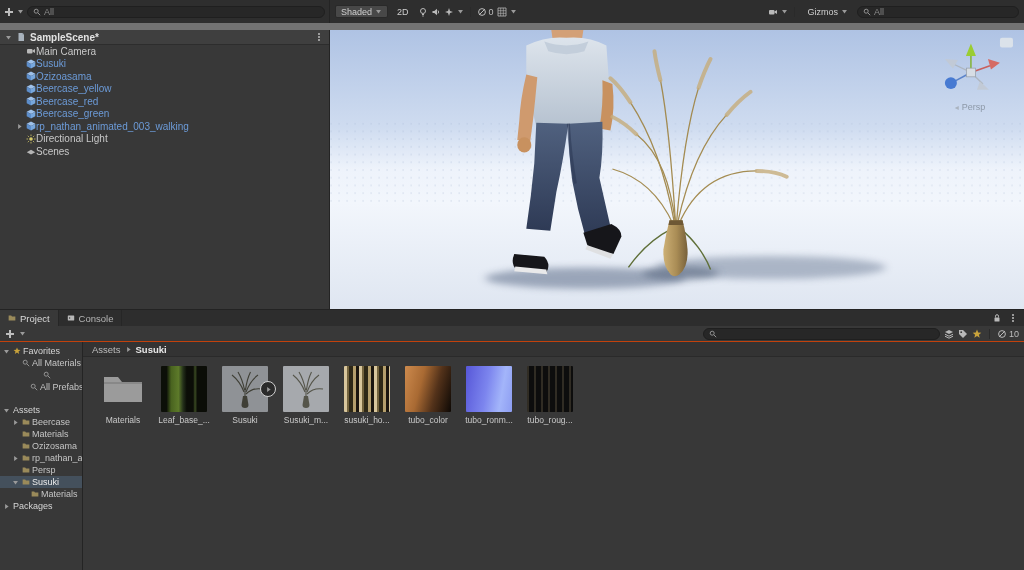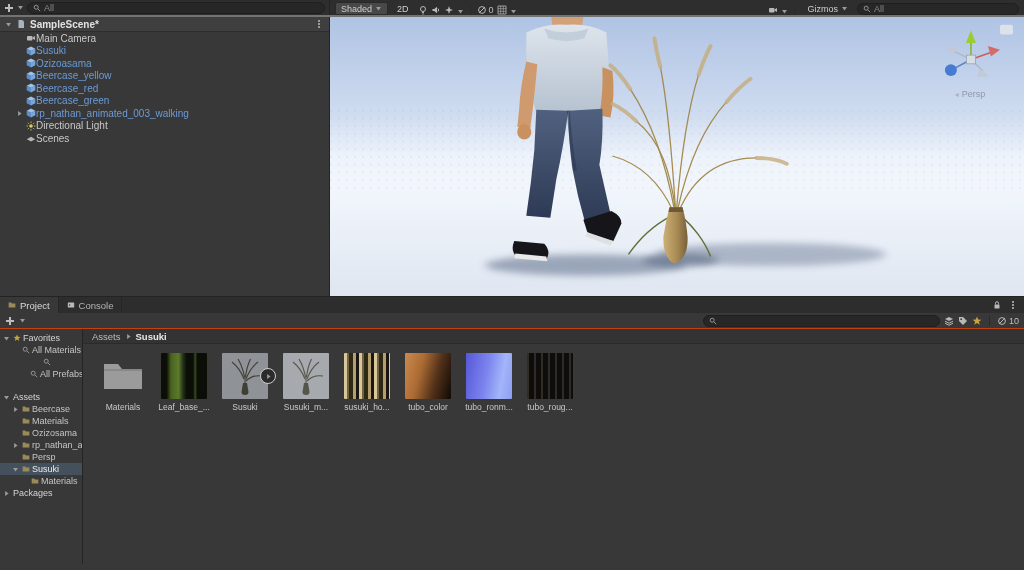--- a/index.html
+++ b/index.html
@@ -7,27 +7,27 @@
        font-family:"Liberation Sans","DejaVu Sans",sans-serif;font-size:10px;color:#c8c8c8;
        -webkit-font-smoothing:antialiased;}
   .icon{display:inline-flex;width:10px;height:10px;flex:none;align-items:center;justify-content:center;}
   .icon svg{width:100%;height:100%;display:block;}
   .icon.sm{width:8px;height:8px;}
   .icon.xs{width:7px;height:7px;}
   .spacer{flex:1;}
   .vline{width:1px;height:10px;background:#2a2a2a;margin:0 3px;flex:none;}
 
   
-  #topbar{height:17px;display:flex;background:#2e2e2e;border-bottom:2px solid #737373;box-sizing:border-box;}
+  #topbar{height:30px;display:flex;background:#2e2e2e;border-bottom:7px solid #737373;box-sizing:border-box;}
   #hier-tools{width:330px;display:flex;align-items:center;gap:3px;padding:0 4px;border-right:1px solid #242424;box-sizing:border-box;}
   .searchpill{display:flex;align-items:center;gap:3px;background:#272727;border:1px solid #1f1f1f;border-radius:6px;height:10px;padding:0 5px;}
   .searchpill input{flex:1;min-width:0;background:transparent;border:none;outline:none;color:#bbb;font-size:9px;padding:0;font-family:inherit;}
   .searchpill input::placeholder{color:#8a8a8a;}
   #hier-tools .searchpill{flex:1;}
-  #scene-tools{flex:1;display:flex;align-items:flex-end;gap:3px;padding:0 5px;}
+  #scene-tools{flex:1;display:flex;align-items:center;gap:3px;padding:0 5px;}
   .tbtn{display:flex;align-items:center;gap:3px;background:#484848;border:1px solid #292929;border-radius:2px;height:11px;padding:0 5px;font-size:9px;color:#cfcfcf;cursor:default;}
   .tbtn.flat{background:transparent;border-color:transparent;}
   .tgroup{display:flex;align-items:center;gap:2px;font-size:9px;color:#bdbdbd;}
   .scene-search{width:150px;}
 
   
   #main{display:flex;height:279px;}
   #hierarchy{width:330px;flex:none;background:#383838;border-right:1px solid #242424;box-sizing:border-box;}
   .scene-row{height:14px;display:flex;align-items:center;gap:4px;background:#3f3f3f;border-bottom:1px solid #2d2d2d;padding:0 5px;color:#e2e2e2;font-weight:bold;}
   .hrow{height:12.5px;display:flex;align-items:center;padding-left:16px;color:#c9c9c9;cursor:default;}

